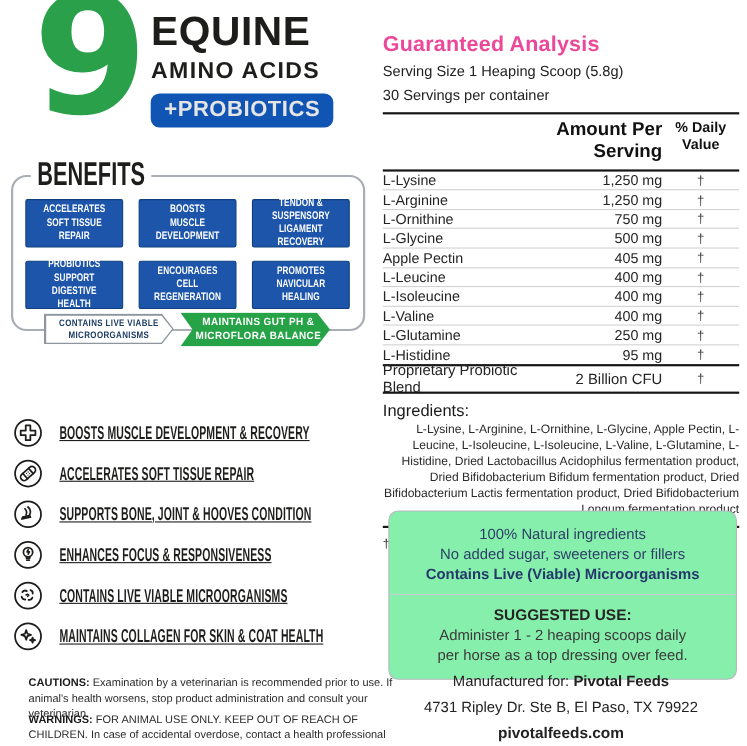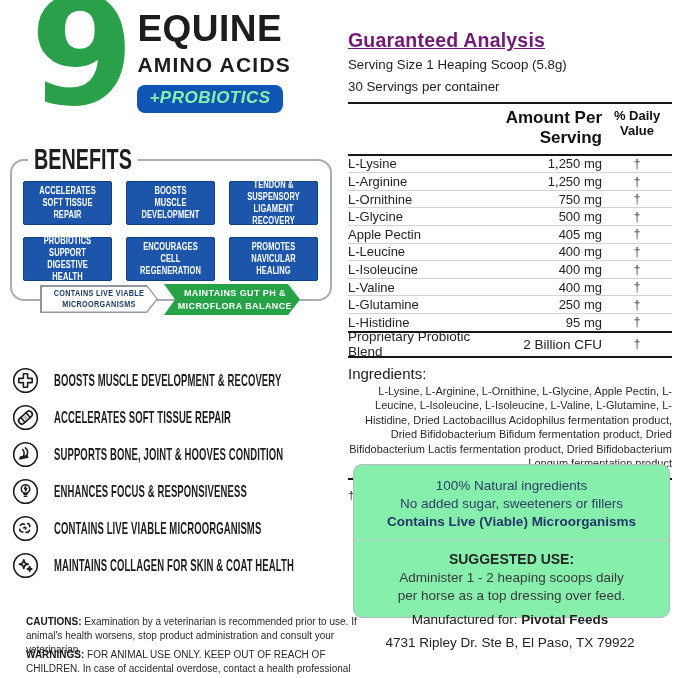--- a/index.html
+++ b/index.html
@@ -8,22 +8,22 @@
 
   
   .left-col{position:absolute;left:10px;top:0;width:334px;height:678px;}
 
   .brand{position:absolute;left:20px;top:-8px;display:flex;align-items:flex-start;}
   .nine{font-family:"DejaVu Sans",sans-serif;font-weight:bold;font-size:150px;line-height:120px;
         color:var(--green,#2ba04b);letter-spacing:-5px;}
   .brand-text{margin-left:8px;padding-top:18px;}
   .t1{font-size:37px;font-weight:800;letter-spacing:.5px;color:#1d1d1b;line-height:1;}
   .t2{font-size:21px;font-weight:800;letter-spacing:1.2px;color:#1d1d1b;margin-top:6px;}
-  .badge{display:inline-block;margin-top:8px;background:var(--badge_blue,#1155b4);color:#86efac;
-         font-weight:800;font-size:17px;letter-spacing:.5px;padding:3px 12px 5px;border-radius:8px;font-style:italic;}
+  .badge{display:inline-block;margin-top:8px;background:var(--badge_blue,#1155b4);color:#e5e5e5;
+         font-weight:800;font-size:20px;letter-spacing:.5px;padding:3px 12px 5px;border-radius:8px;}
 
   .panel{position:absolute;left:0;top:159px;width:318px;height:138px;
          border:2px solid var(--border_gray,#a9aeb6);border-radius:14px;}
   .panel-title{position:absolute;top:-17px;left:16px;background:#fff;padding:0 9px;
                font-size:30px;font-weight:800;color:#1d1d1b;line-height:1;
                transform:scaleX(.66);transform-origin:0 50%;white-space:nowrap;}
   .box-grid{position:absolute;top:20px;left:11px;display:grid;
             grid-template-columns:repeat(3,89px);gap:12px 14px;}
   .bbox{height:42px;background:var(--box_blue,#1c55a9);border:1px solid #10407f;border-radius:2px;
         display:flex;align-items:center;justify-content:center;text-align:center;color:#fff;}
@@ -36,36 +36,36 @@
         display:flex;align-items:center;justify-content:center;}
   .ribbon-white span{font-size:8.5px;font-weight:bold;color:var(--navy,#1c3c64);letter-spacing:.4px;
         text-align:center;line-height:1.3;transform:scaleX(.85);width:110px;}
   .ribbon-green{position:absolute;left:152px;bottom:-16px;width:136px;height:31px;
         background:var(--ribbon_green,#27a347);
         clip-path:polygon(0 0,calc(100% - 12px) 0,100% 50%,calc(100% - 12px) 100%,0 100%,11px 50%);
         display:flex;align-items:center;justify-content:center;}
   .ribbon-green span{font-size:9.5px;font-weight:800;color:#fff;letter-spacing:.4px;
         text-align:center;line-height:1.3;transform:scaleX(.95);padding-left:6px;}
 
-  .features{position:absolute;left:2px;top:362px;}
+  .features{position:absolute;left:2px;top:375px;text-decoration:underline;}
   .feat{display:flex;align-items:center;height:37px;}
   .feat svg{width:27px;height:27px;flex:none;fill:none;stroke:#1d1d1b;stroke-width:1.6;
             stroke-linecap:round;stroke-linejoin:round;}
   .feat svg .f{fill:#1d1d1b;stroke:none;}
   .flabel{margin-left:15px;font-size:17px;font-weight:800;color:#1d1d1b;white-space:nowrap;
           transform:scaleX(.56);transform-origin:0 50%;letter-spacing:.2px;}
 
   .legal{position:absolute;left:16px;width:334px;font-size:10px;line-height:1.4;color:#2a2a2a;}
   .legal b{color:#1a1a1a;}
   .cautions{top:605px;}
   .warnings{top:638px;}
 
   
   .right-col{position:absolute;left:348px;top:0;width:324px;}
-  .ga-title{margin-top:29px;font-size:19.5px;font-weight:bold;color:#701a75;letter-spacing:.2px;text-decoration:underline;}
+  .ga-title{margin-top:29px;font-size:19.5px;font-weight:bold;color:#ec4899;letter-spacing:.2px;}
   .serv{font-size:13.3px;color:#222;margin-top:4px;line-height:1.35;}
   .rule{border-top:2.5px solid #161616;}
   .rule-m{margin-top:6px;}
   .thead{display:flex;padding:4px 0 5px;}
   .th-amt{margin-left:auto;width:120px;text-align:right;font-weight:bold;font-size:17px;line-height:1.2;color:#111;}
   .th-dv{width:70px;text-align:center;font-weight:bold;font-size:13px;line-height:1.2;color:#111;}
   .trow{display:flex;align-items:center;height:16.6px;border-bottom:1px solid #d2d2d2;
         font-size:13px;color:#242424;}
   .trow.last{border-bottom:none;}
   .tname{flex:1;}
@@ -301,16 +301,17 @@
       <div class="ib-bottom">
         <div class="ib-use-title">SUGGESTED USE:</div>
         <div class="ib-use-line">Administer 1 - 2 heaping scoops daily</div>
         <div class="ib-use-line">per horse as a top dressing over feed.</div>
       </div>
     </div>
 
     <div class="footer">
       <div class="f-line"><span>Manufactured for: </span><b>Pivotal Feeds</b></div>
       <div class="f-line f-addr">4731 Ripley Dr. Ste B, El Paso, TX 79922</div>
+      <div class="f-line f-web">pivotalfeeds.com</div>
     </div>
   </div>
 
 </div>
 
 </body></html>

